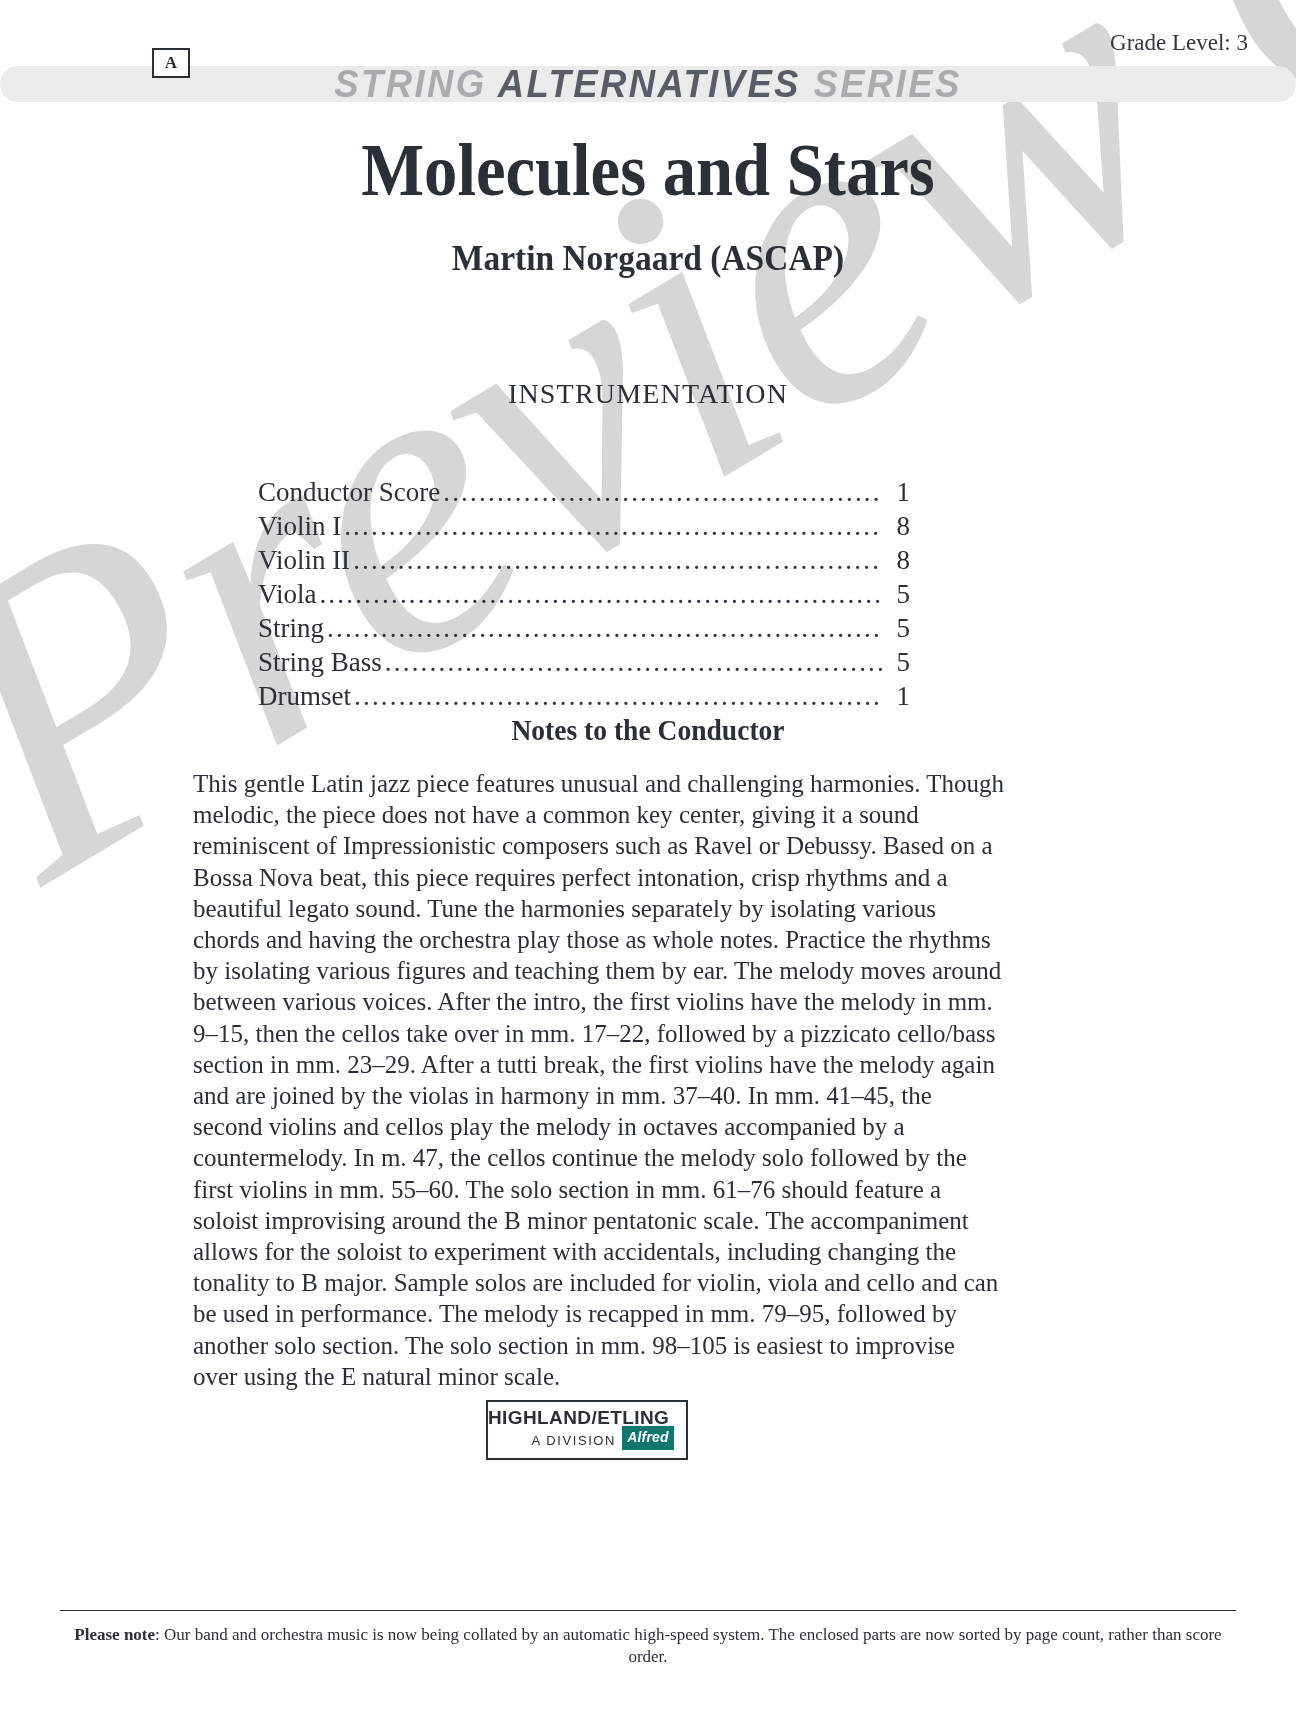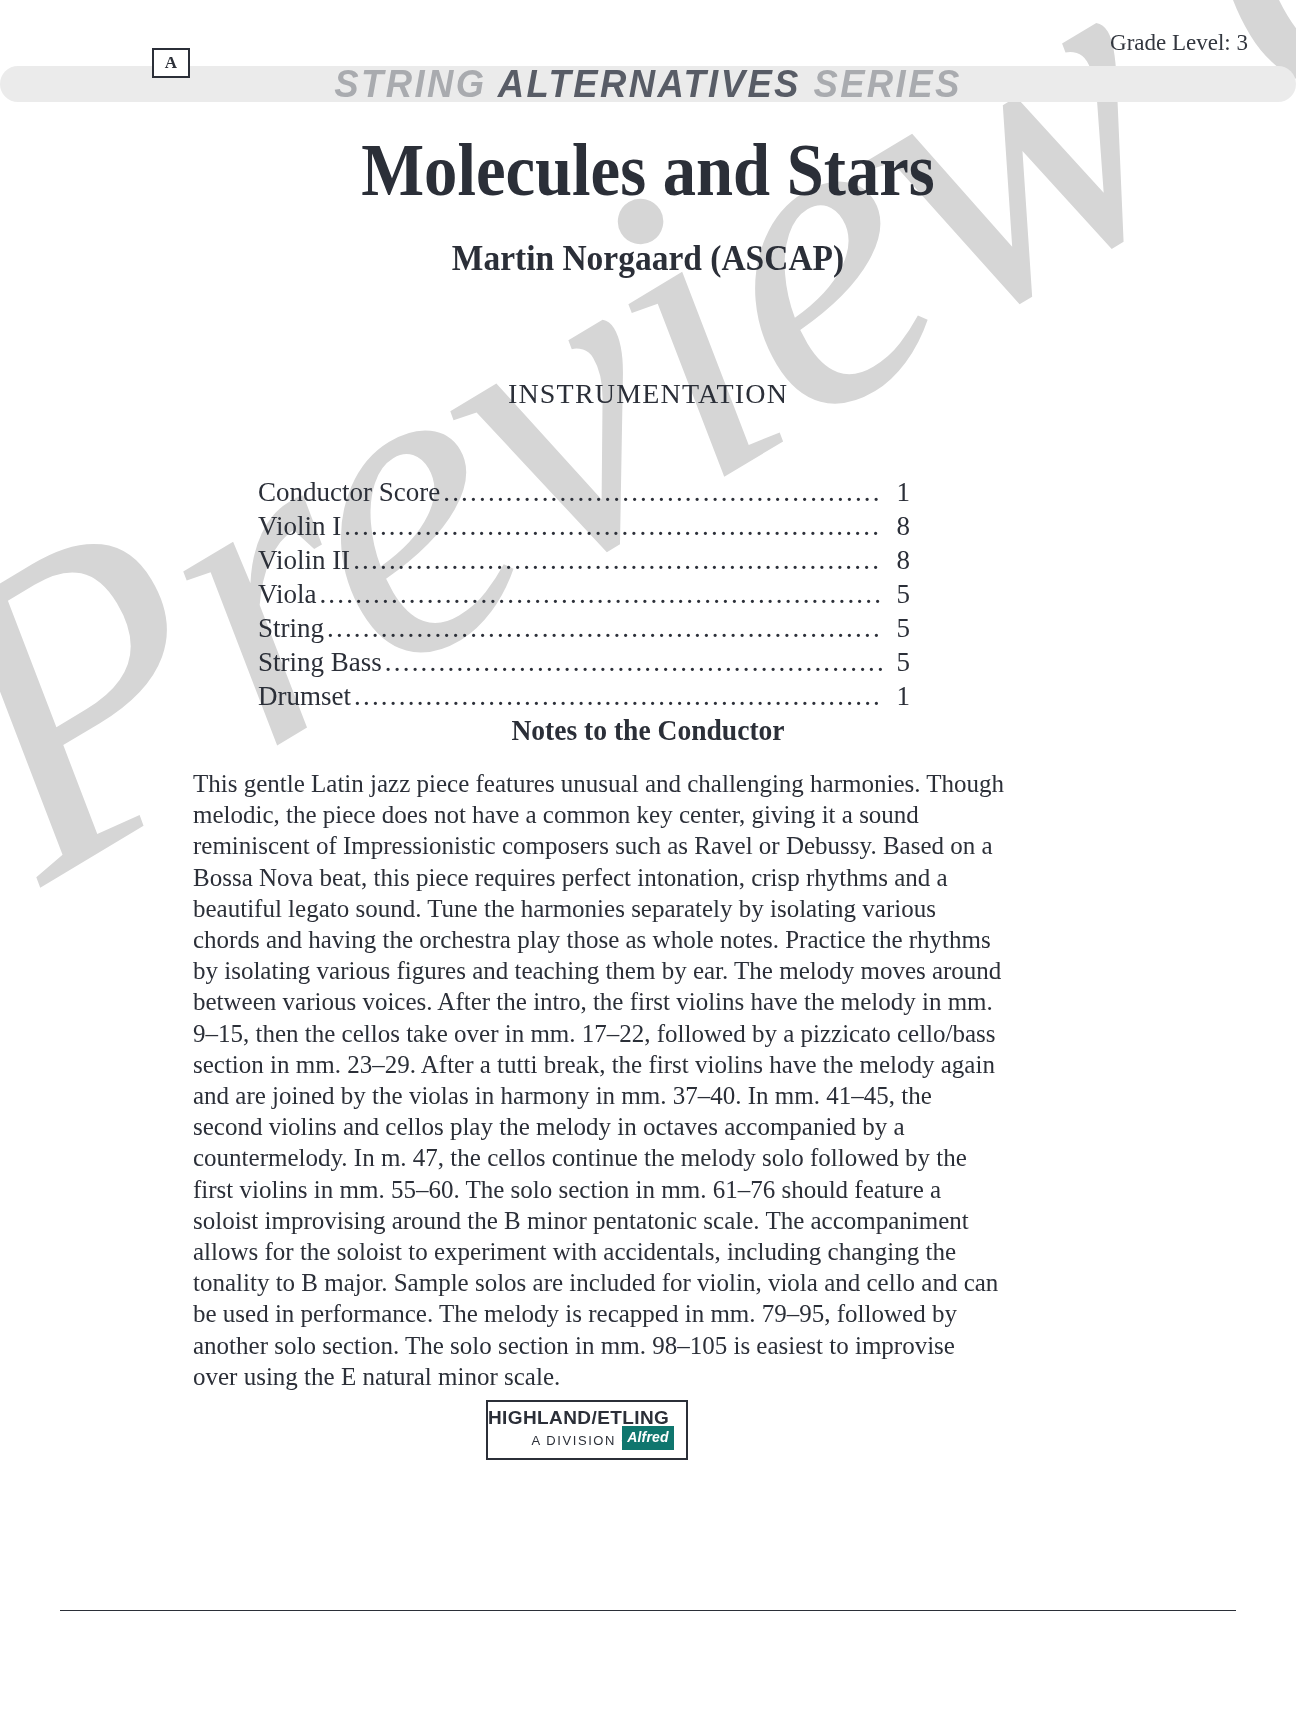--- a/index.html
+++ b/index.html
@@ -339,14 +339,17 @@
   <div class="logo-box">
     <div class="logo-line1">HIGHLAND/ETLING</div>
     <div class="logo-line2">A DIVISION OF</div>
     <div class="alfred-badge">Alfred</div>
   </div>
   <div class="alfred-mark">
     <div class="alfred-mark-glyph">A</div>
   </div>
 
   <div class="footer-rule"></div>
+  <div class="footer-note">
+    <b>Please note</b><span>: Our band and orchestra music is now being collated by an automatic high-speed system. The enclosed parts are now sorted by page count, rather than score order.</span>
+  </div>
 
 </div>
 
 </body></html>

